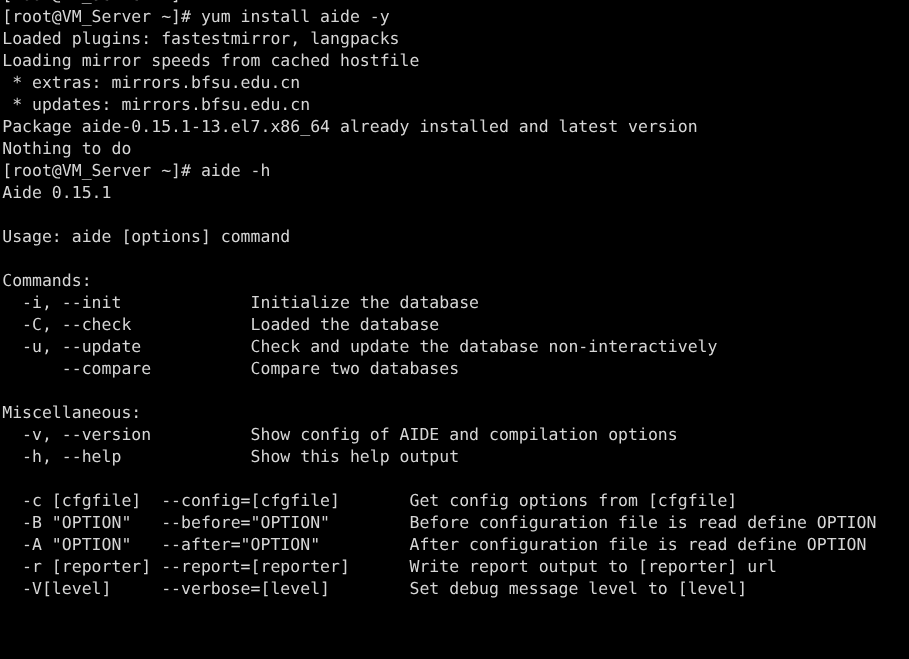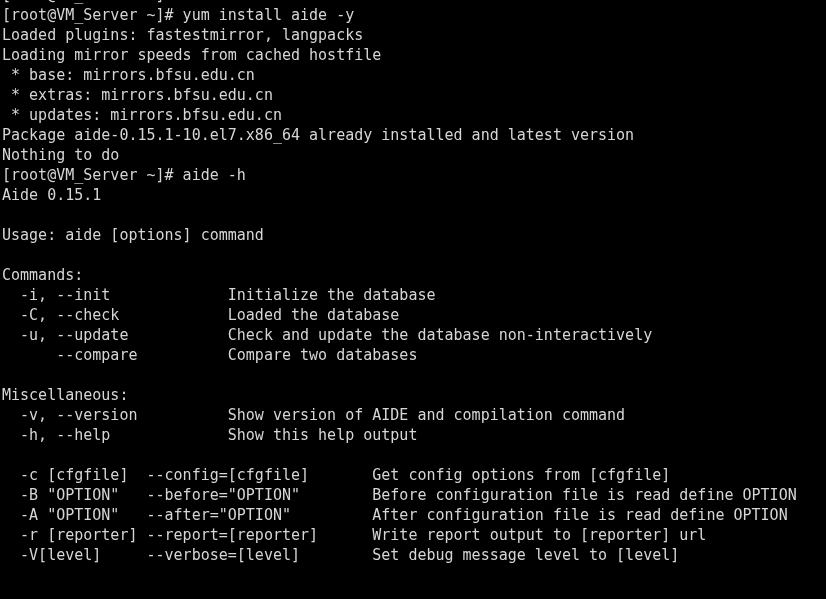--- a/index.html
+++ b/index.html
@@ -49,38 +49,37 @@
 </style>
 </head>
 <body>
 
 <div id="terminal">
   <div id="screen">
       <div class="line">[root@VM_Server ~]#</div>
       <div class="line">[root@VM_Server ~]# yum install aide -y</div>
       <div class="line">Loaded plugins: fastestmirror, langpacks</div>
       <div class="line">Loading mirror speeds from cached hostfile</div>
-      <div class="line"> * base: mirrors.bfsu.edu.cn</div>
       <div class="line"> * extras: mirrors.bfsu.edu.cn</div>
       <div class="line"> * updates: mirrors.bfsu.edu.cn</div>
-      <div class="line">Package aide-0.15.1-10.el7.x86_64 already installed and latest version</div>
+      <div class="line">Package aide-0.15.1-13.el7.x86_64 already installed and latest version</div>
       <div class="line">Nothing to do</div>
       <div class="line">[root@VM_Server ~]# aide -h</div>
       <div class="line">Aide 0.15.1</div>
       <div class="line blank"></div>
       <div class="line">Usage: aide [options] command</div>
       <div class="line blank"></div>
       <div class="line">Commands:</div>
       <div class="line">  -i, --init             Initialize the database</div>
       <div class="line">  -C, --check            Loaded the database</div>
       <div class="line">  -u, --update           Check and update the database non-interactively</div>
       <div class="line">      --compare          Compare two databases</div>
       <div class="line blank"></div>
       <div class="line">Miscellaneous:</div>
-      <div class="line">  -v, --version          Show version of AIDE and compilation command</div>
+      <div class="line">  -v, --version          Show config of AIDE and compilation options</div>
       <div class="line">  -h, --help             Show this help output</div>
       <div class="line blank"></div>
       <div class="line">  -c [cfgfile]  --config=[cfgfile]       Get config options from [cfgfile]</div>
       <div class="line">  -B "OPTION"   --before="OPTION"        Before configuration file is read define OPTION</div>
       <div class="line">  -A "OPTION"   --after="OPTION"         After configuration file is read define OPTION</div>
       <div class="line">  -r [reporter] --report=[reporter]      Write report output to [reporter] url</div>
       <div class="line">  -V[level]     --verbose=[level]        Set debug message level to [level]</div>
     </div>
 </div>
 

